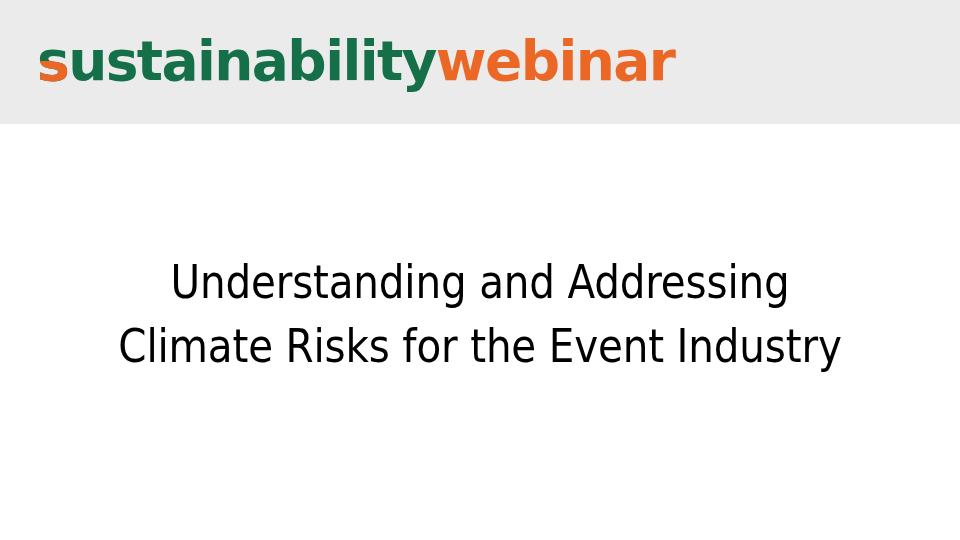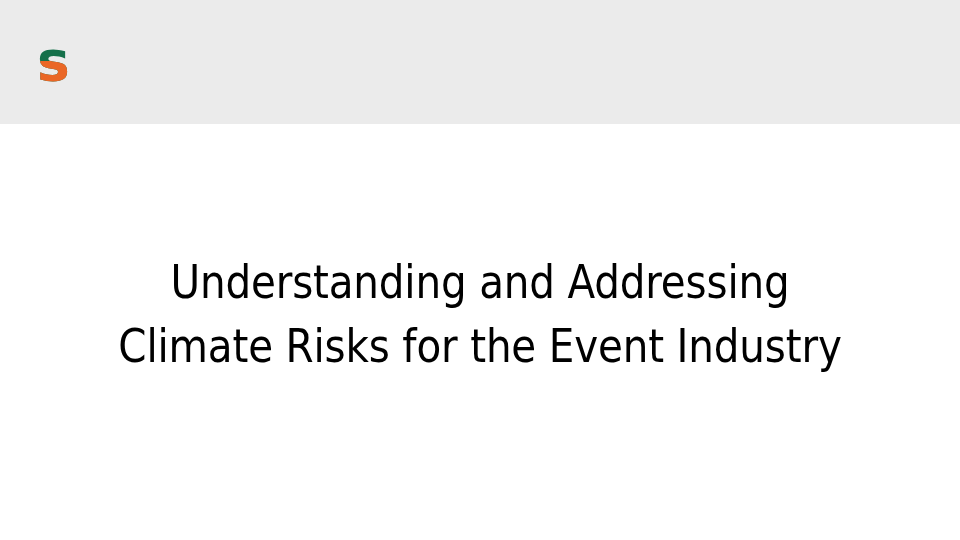--- a/index.html
+++ b/index.html
@@ -91,20 +91,22 @@
   }
 </style>
 </head>
 <body>
 
 <div class="slide">
 
   <div class="header-band">
     <div class="logo">
       <span class="logo-s-split"><span class="s-top">s</span><span class="s-bottom">s</span></span>
+        <span class="logo-green">ustainability</span>
+        <span class="logo-orange">webinar</span>
     </div>
   </div>
 
   <div class="title-block">
     <span class="title-line">Understanding and Addressing</span>
     <span class="title-line">Climate Risks for the Event Industry</span>
   </div>
 
 </div>
 

